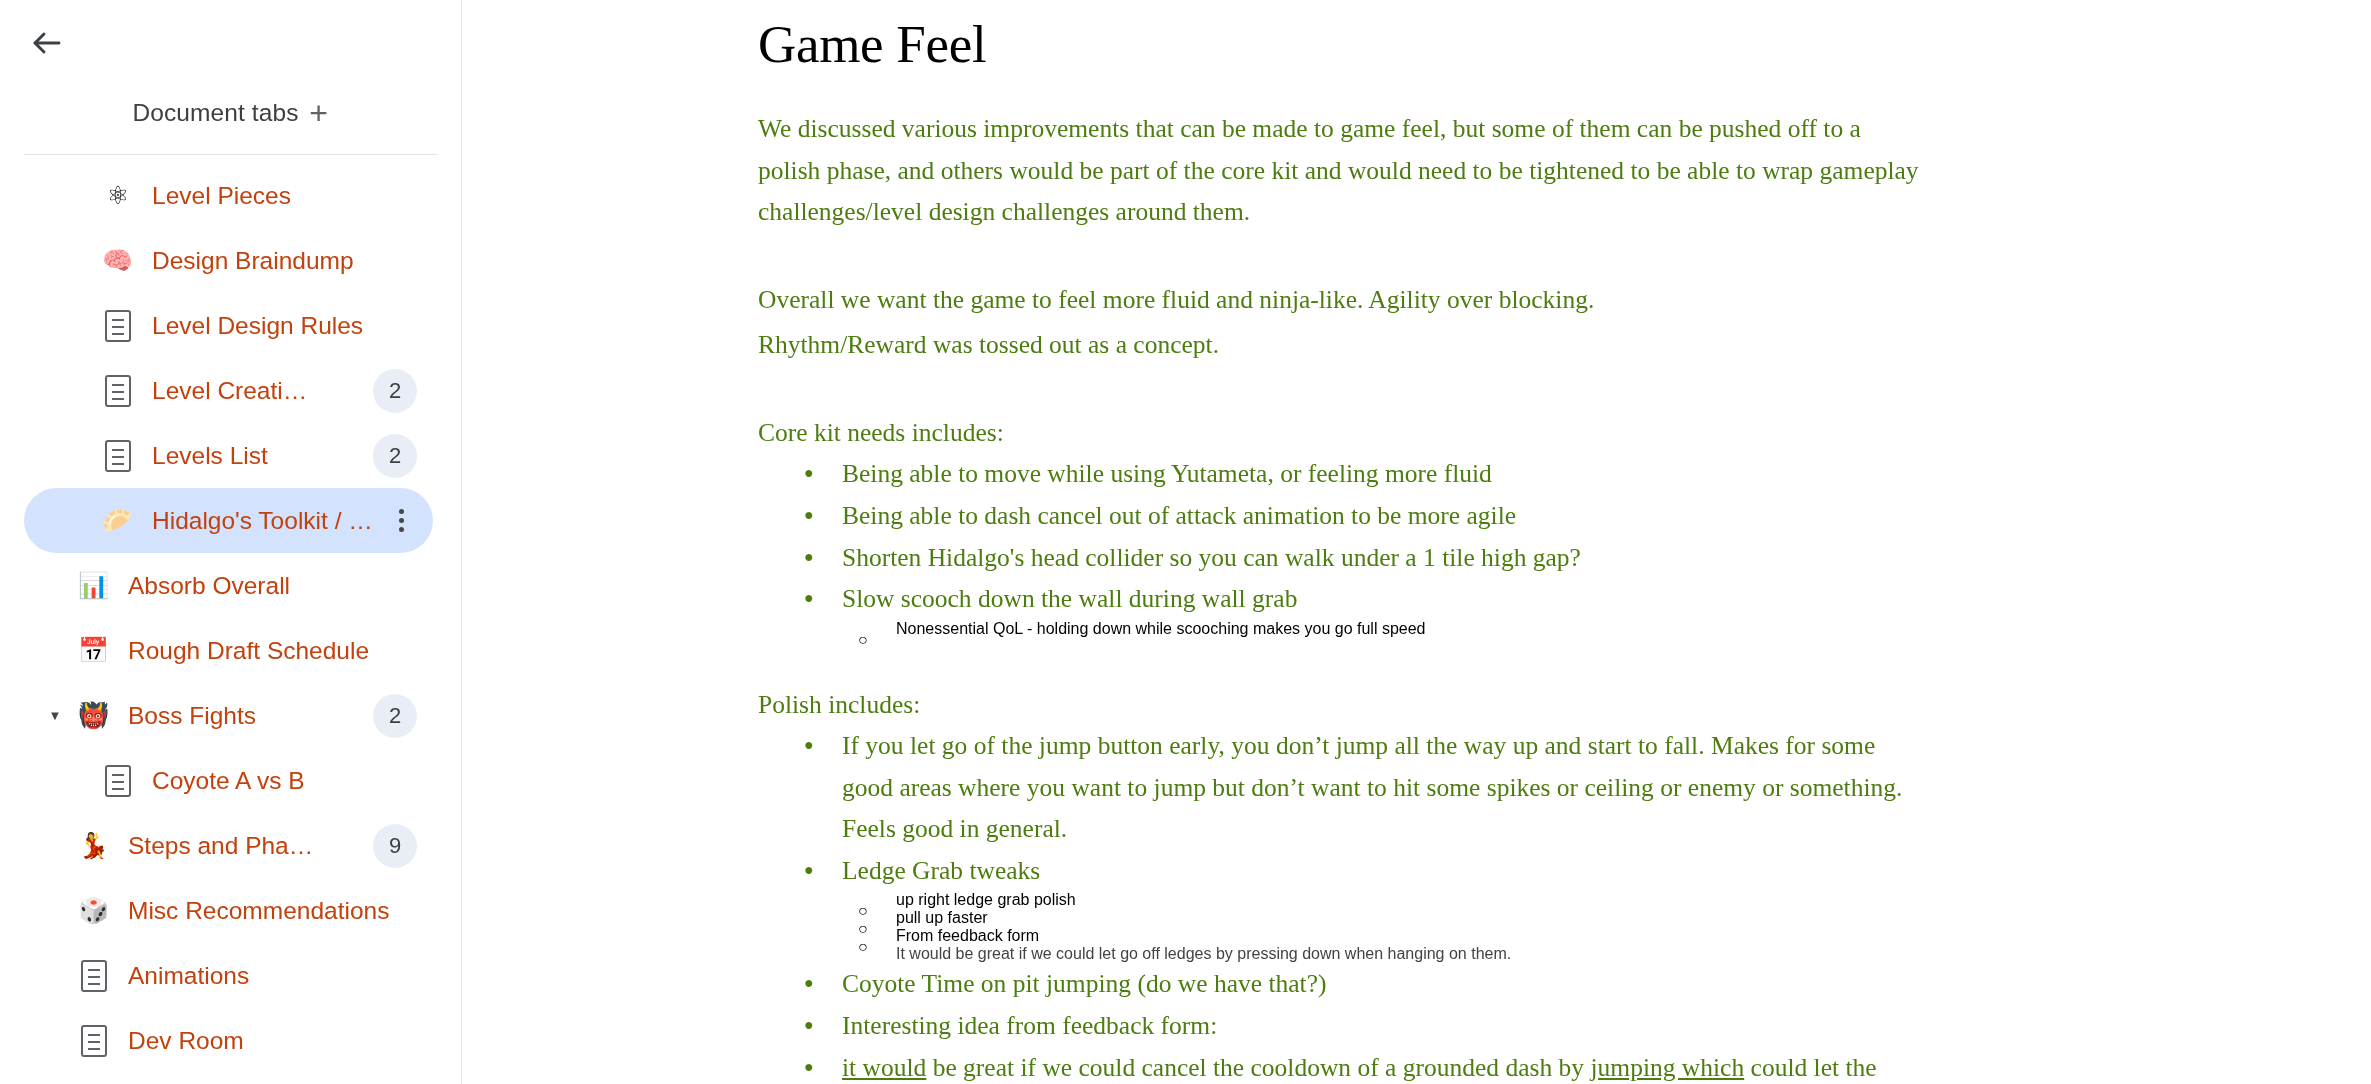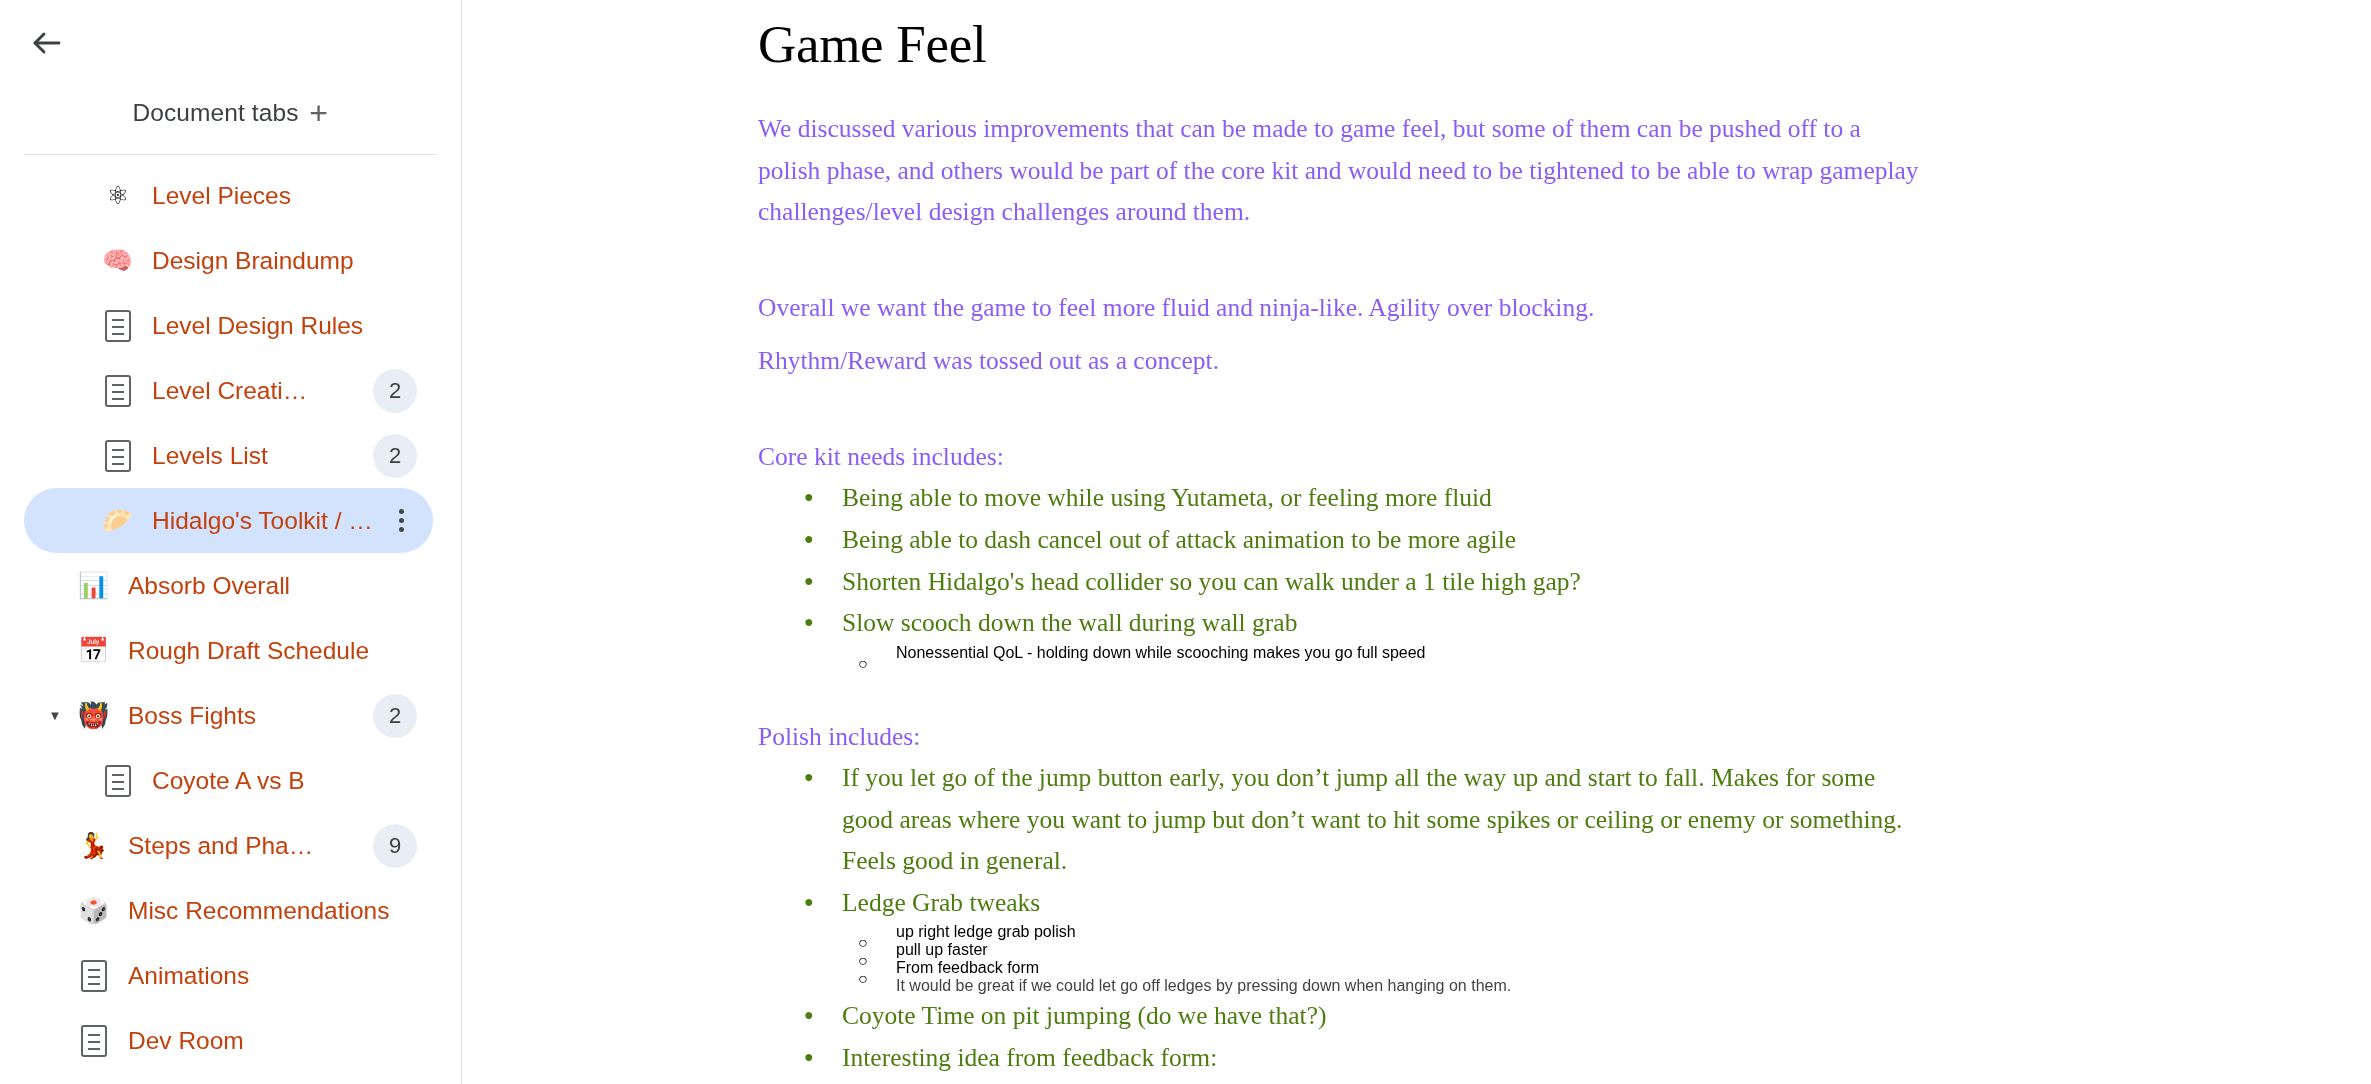--- a/index.html
+++ b/index.html
@@ -179,22 +179,22 @@
     font-size: 53px;
     font-weight: 400;
     color: #000;
     margin: 14px 0 34px 0;
     letter-spacing: -0.3px;
   }
   .p {
     font-family: "Liberation Serif", serif;
     font-size: 25.5px;
     line-height: 1.63;
-    color: #8b5cf6;
-    margin: 12px 0 0 0;
+    color: #4d7c0f;
+    margin: 4px 0 0 0;
   }
   .blank { height: 42px; }
   ul.lvl1 {
     list-style: none;
     margin: 0; padding: 0 0 0 32px;
   }
   ul.lvl1 > li {
     font-family: "Liberation Serif", serif;
     font-size: 25.5px;
     line-height: 1.63;

